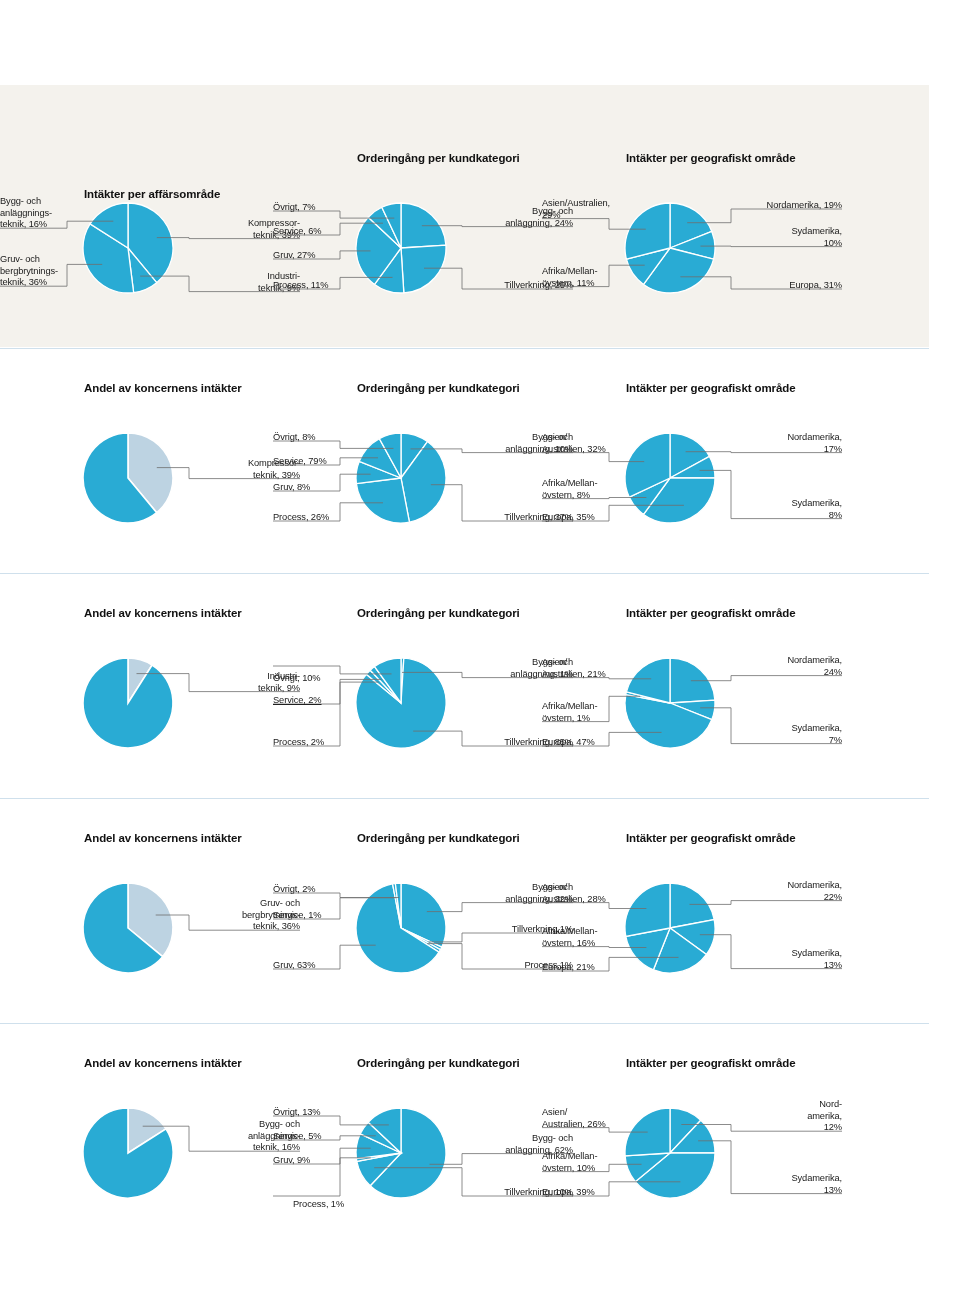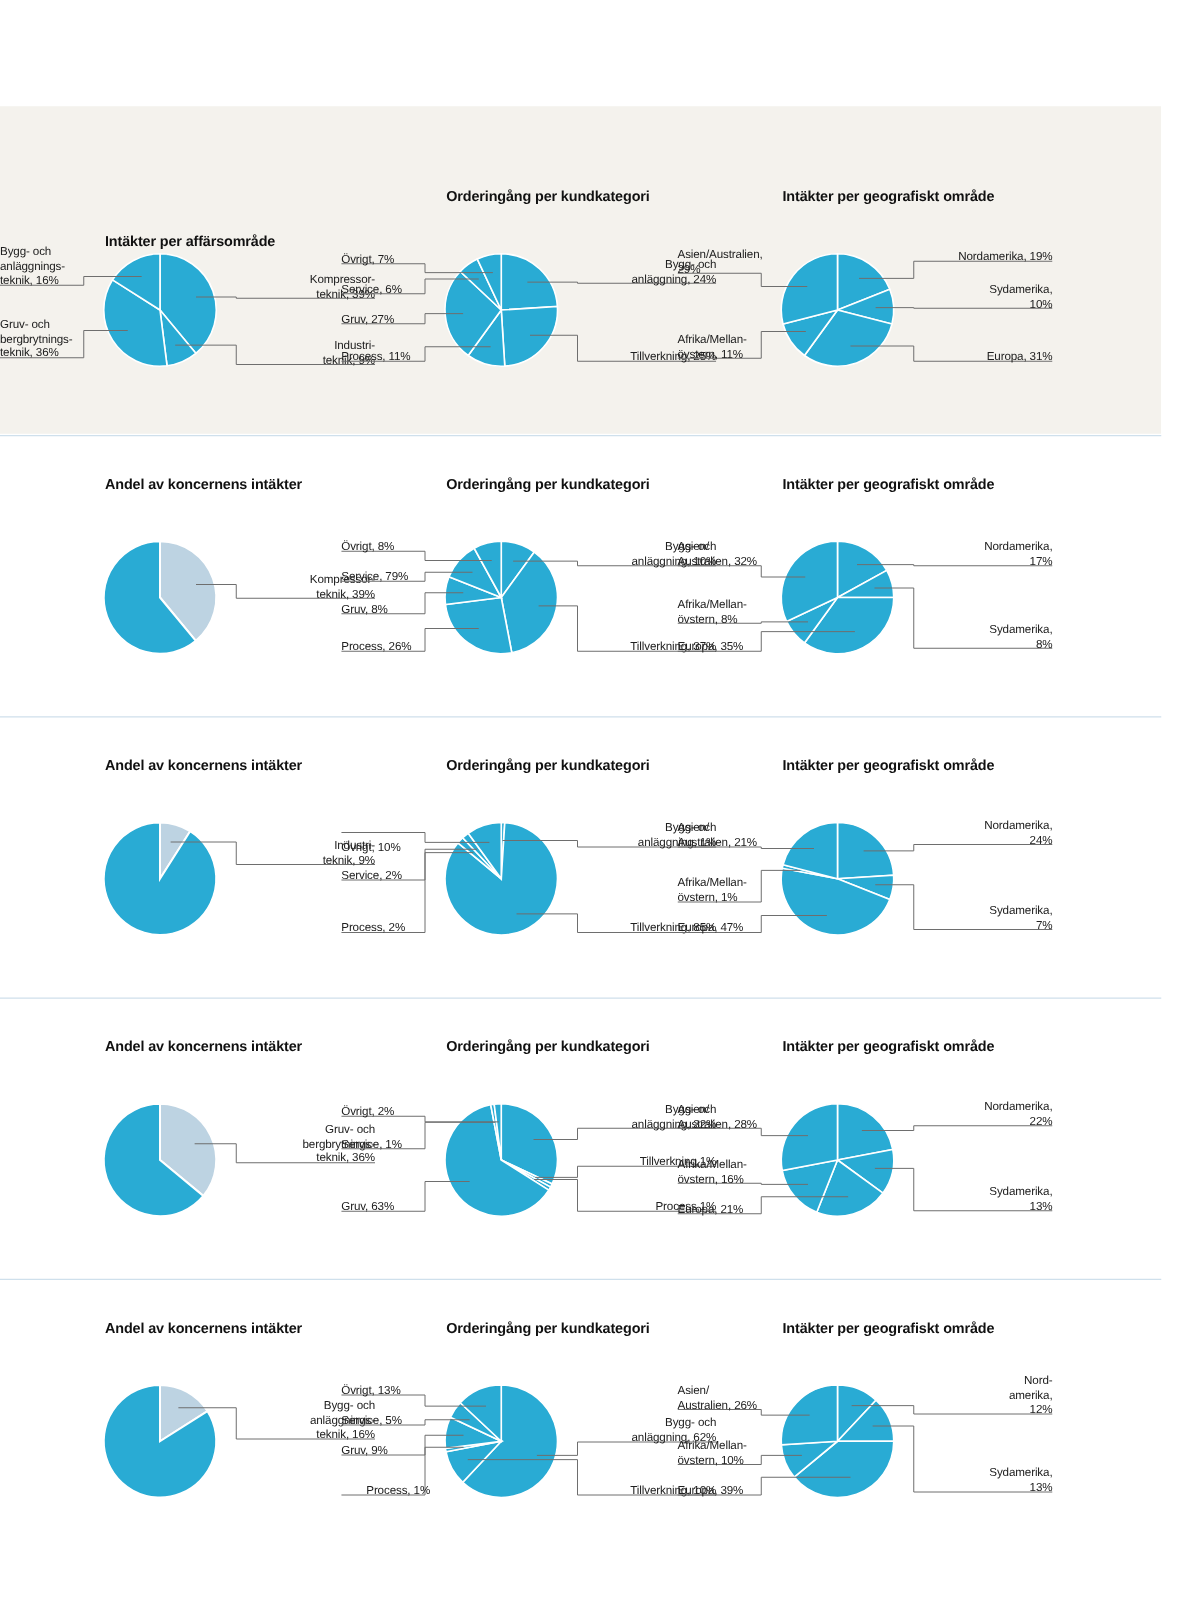--- a/index.html
+++ b/index.html
@@ -306,21 +306,21 @@
             <polyline points="108.5,36.4 67.0,36.4 67.0,61.0 0,61.0" fill="none" stroke="#6e6e6e" stroke-width="0.8"></polyline>
           </g>
           <g>
             <polyline points="118.5,30.9 67.0,30.9 67.0,23.0 0,23.0" fill="none" stroke="#6e6e6e" stroke-width="0.8"></polyline>
           </g>
         </svg>
         <div class="lbl r" style="right: 0px; left: auto; width: 118px; top: 14px;">Bygg- och
 anläggning, 1%</div>
         <div class="lbl r" style="right: 0px; left: auto; width: 118px; top: 94px;">Tillverkning, 85%</div>
         <div class="lbl l" style="left: 0px; width: 110px; top: 94px;">Process, 2%</div>
-        <div class="lbl l" style="left: 0px; width: 110px; top: 52px;">Service, 2%</div>
+        <div class="lbl l" style="left: 0px; width: 110px; top: 52px; text-decoration: underline;">Service, 2%</div>
         <div class="lbl l" style="left: 0px; width: 110px; top: 30px;">Övrigt, 10%</div>
       </div>
       <div class="chart" style="left: 542px; top: 643px;">
         <svg width="300" height="120">
           <path d="M 128 60 L 128 15 A 45 45 0 0 1 172.91120277927223 57.17442662118089 Z" fill="#29abd4" stroke="#ffffff" stroke-width="1.3"></path>
           <path d="M 128 60 L 172.91120277927223 57.17442662118089 A 45 45 0 0 1 169.8399418649713 76.5656048708105 Z" fill="#29abd4" stroke="#ffffff" stroke-width="1.3"></path>
           <path d="M 128 60 L 169.8399418649713 76.5656048708105 A 45 45 0 0 1 83.797073717209 51.56784084364244 Z" fill="#29abd4" stroke="#ffffff" stroke-width="1.3"></path>
           <path d="M 128 60 L 83.797073717209 51.56784084364244 A 45 45 0 0 1 84.41375774921158 48.808955077581565 Z" fill="#29abd4" stroke="#ffffff" stroke-width="1.3"></path>
           <path d="M 128 60 L 84.41375774921158 48.808955077581565 A 45 45 0 0 1 127.99999999999999 15 Z" fill="#29abd4" stroke="#ffffff" stroke-width="1.3"></path>
           <g>
@@ -472,21 +472,21 @@
           <g>
             <polyline points="102.7,42.8 67.0,42.8 67.0,47.0 0,47.0" fill="none" stroke="#6e6e6e" stroke-width="0.8"></polyline>
           </g>
           <g>
             <polyline points="115.8,31.9 67.0,31.9 67.0,23.0 0,23.0" fill="none" stroke="#6e6e6e" stroke-width="0.8"></polyline>
           </g>
         </svg>
         <div class="lbl r" style="right: 0px; left: auto; width: 118px; top: 40px;">Bygg- och
 anläggning, 62%</div>
         <div class="lbl r" style="right: 0px; left: auto; width: 118px; top: 94px;">Tillverkning, 10%</div>
-        <div class="lbl l" style="left: 0px; width: 110px; top: 94px; padding-left: 20px;">Process, 1%</div>
+        <div class="lbl l" style="left: 0px; width: 110px; top: 106px; padding-left: 20px;">Process, 1%</div>
         <div class="lbl l" style="left: 0px; width: 110px; top: 62px;">Gruv, 9%</div>
         <div class="lbl l" style="left: 0px; width: 110px; top: 38px;">Service, 5%</div>
         <div class="lbl l" style="left: 0px; width: 110px; top: 14px;">Övrigt, 13%</div>
       </div>
       <div class="chart" style="left: 542px; top: 1093px;">
         <svg width="300" height="120">
           <path d="M 128 60 L 128 15 A 45 45 0 0 1 158.80461976679098 27.196411766036483 Z" fill="#29abd4" stroke="#ffffff" stroke-width="1.3"></path>
           <path d="M 128 60 L 158.80461976679098 27.196411766036483 A 45 45 0 0 1 173 60 Z" fill="#29abd4" stroke="#ffffff" stroke-width="1.3"></path>
           <path d="M 128 60 L 173 60 A 45 45 0 0 1 93.32690407508949 88.68407953869104 Z" fill="#29abd4" stroke="#ffffff" stroke-width="1.3"></path>
           <path d="M 128 60 L 93.32690407508949 88.68407953869104 A 45 45 0 0 1 83.08879722072777 62.82557337881913 Z" fill="#29abd4" stroke="#ffffff" stroke-width="1.3"></path>

